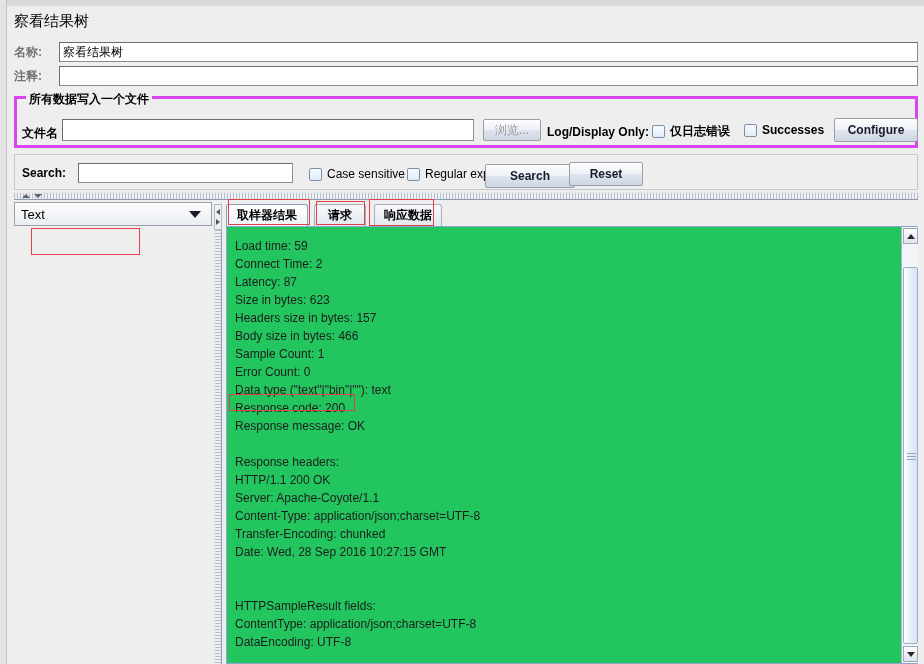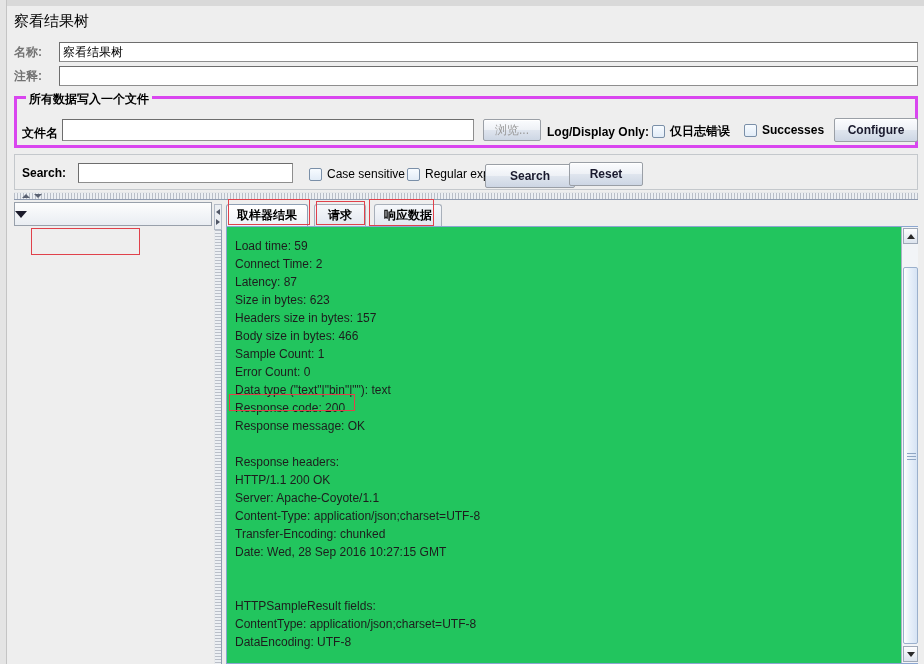--- a/index.html
+++ b/index.html
@@ -370,20 +370,21 @@
 
     <div class="btn" style="left:477px; top:158px; width:90px; height:24px;">Search</div>
     <div class="btn" style="left:561px; top:156px; width:74px; height:24px;">Reset</div>
 
     <div class="hsplit" style="left:6px; top:186px; width:904px; height:8px;">
       <span class="tri up" style="left:8px;"></span>
       <span class="tri down" style="left:20px;"></span>
     </div>
 
     <div class="combo" style="left:6px; top:196px; width:198px; height:24px;">
+      <span class="combo-text">Text</span>
       <span class="combo-arrow"></span>
     </div>
 
 
     <div class="nub" style="left:206px; top:198px; height:26px;">
       <span class="a l" style="top:4px;"></span>
       <span class="a r" style="top:14px;"></span>
     </div>
 
     <div class="vsplit" style="left:206px; top:224px; width:8px; height:434px;"></div>

